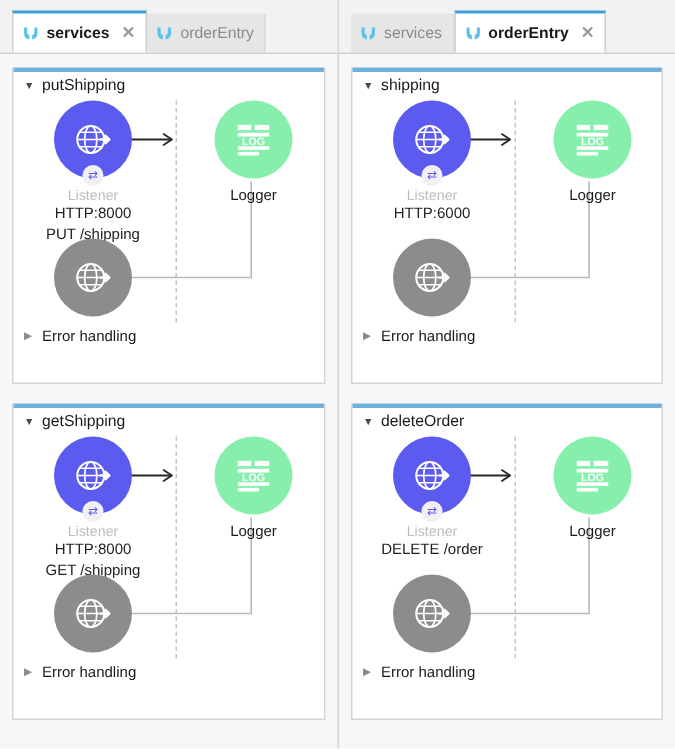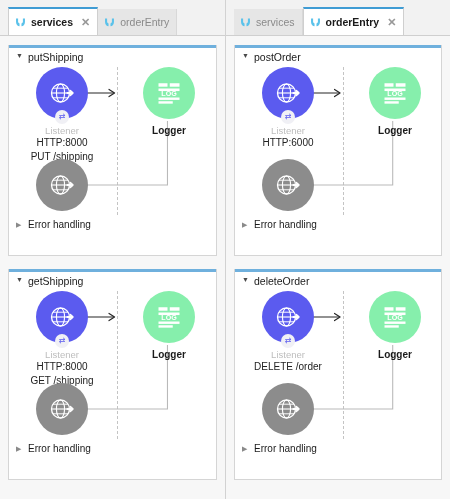--- a/index.html
+++ b/index.html
@@ -101,21 +101,21 @@
     margin-bottom: 13px;
     height: 211px;
   }
   .flow-accent {
     height: 3px;
     background: #6fb0dd;
     width: 100%;
   }
   .flow-header {
     display: flex;
-    align-items: flex-start;
+    align-items: center;
     gap: 4px;
     padding: 4px 0 0 7px;
     font-size: 10.5px;
     color: #1a1a1a;
   }
   .disclosure {
     font-size: 7px;
     color: #4a4a4a;
     line-height: 1;
     width: 8px;
@@ -173,21 +173,21 @@
   .node-label-muted {
     margin-top: 7px;
     font-size: 9.5px;
     color: #bdbdbd;
     line-height: 1.15;
   }
   .node-label {
     margin-top: 6px;
     font-size: 10px;
     color: #1a1a1a;
-    font-weight: bold;
+    font-weight: normal;
     line-height: 1.15;
   }
   .node-meta {
     margin-top: 1px;
     font-size: 10px;
     color: #222222;
     line-height: 1.25;
   }
 
   
@@ -389,21 +389,21 @@
   </svg></span>
           <span class="tab-label">orderEntry</span>
           <span class="tab-close">✕</span>
         </div>
       </div>
       <div class="canvas">
         <div class="flow-panel">
           <div class="flow-accent"></div>
           <div class="flow-header">
             <span class="disclosure">▼</span>
-            <span class="flow-name">postOrder</span>
+            <span class="flow-name">shipping</span>
           </div>
           <div class="flow-body">
             <div class="divider-dashed"></div>
             <svg class="connector-svg" viewBox="0 0 209 172" preserveAspectRatio="none" aria-hidden="true">
     <line x1="72" y1="30" x2="106" y2="30" stroke="#262626" stroke-width="1.2"></line>
     <path d="M101 26.4 L106.6 30 L101 33.6" fill="none" stroke="#262626" stroke-width="1.2" stroke-linecap="round" stroke-linejoin="round"></path>
     <path d="M160 58 L160 122 L60 122" fill="none" stroke="#b9b9b9" stroke-width="1.1"></path>
     <path d="M65 118.4 L59.4 122 L65 125.6" fill="none" stroke="#b9b9b9" stroke-width="1.1" stroke-linecap="round" stroke-linejoin="round"></path>
   </svg>
             <div class="node node-listener">

